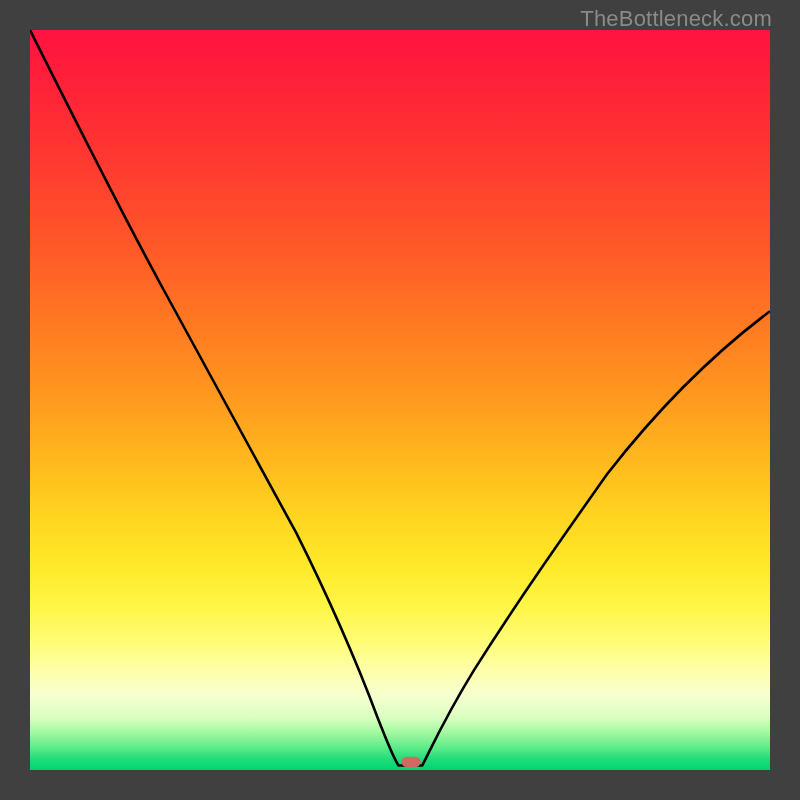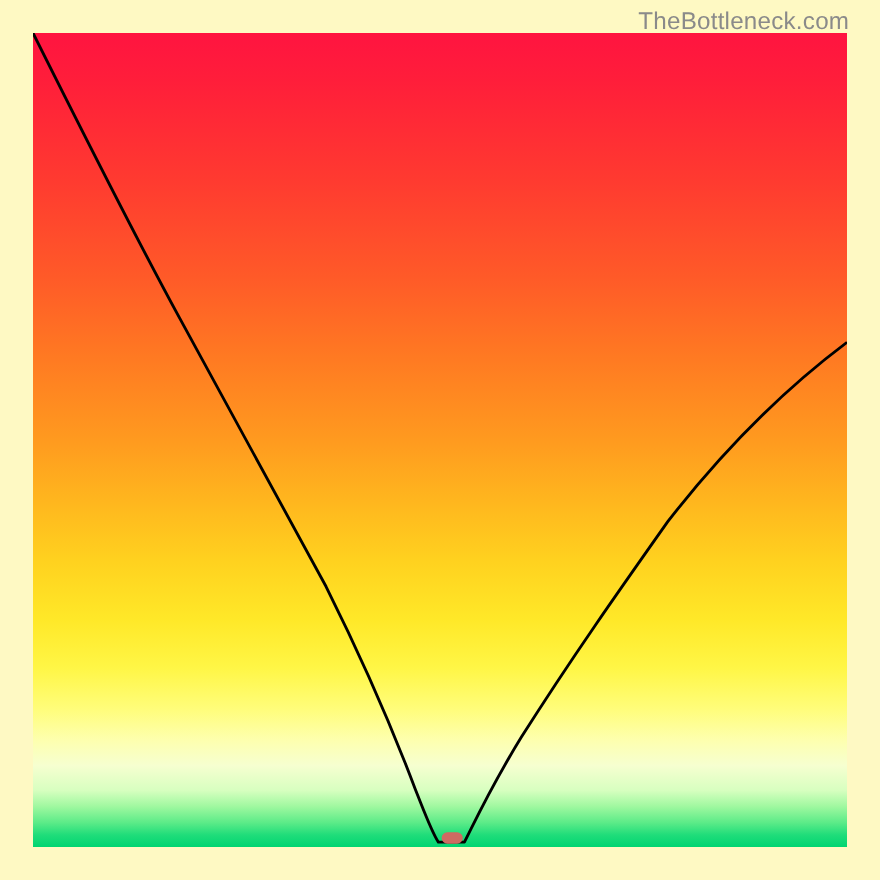--- a/index.html
+++ b/index.html
@@ -10,21 +10,21 @@
     background: #000;
     overflow: hidden;
     font-family: Arial, Helvetica, sans-serif;
   }
   .frame {
     position: absolute;
     left: 0;
     top: 0;
     width: 800px;
     height: 800px;
-    background: #fef9c3;
+    background: #404040;
   }
   .plot-area {
     position: absolute;
     left: 30px;
     top: 30px;
     width: 740px;
     height: 740px;
     
     background: linear-gradient(to bottom,
       #ff1440 0%,

